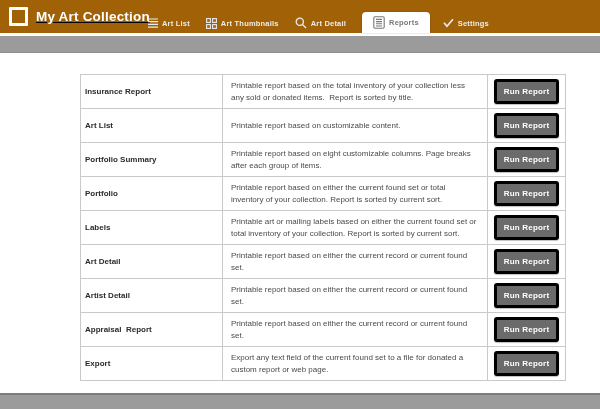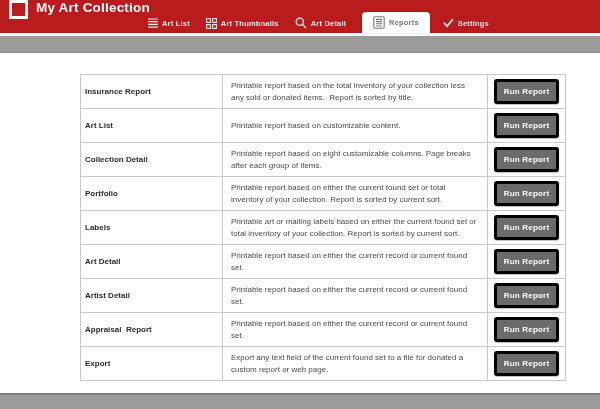--- a/index.html
+++ b/index.html
@@ -1,21 +1,21 @@
 <!DOCTYPE html>
 <html><head>
 <meta charset="utf-8">
 <style>
   html,body{margin:0;padding:0;background:#fff;}
   .screen{
     position:relative;width:600px;height:409px;background:#fff;overflow:hidden;
     font-family:"Liberation Sans",sans-serif;-webkit-font-smoothing:antialiased;
   }
   
-  .header{position:relative;height:33px;background:#b91c1c;display:flex;}
+  .header{position:relative;height:33px;background:#a16207;display:flex;align-items:center;text-decoration:underline;}
   .logo{width:13px;height:13px;border:3px solid #fff;border-radius:1px;margin-left:9px;flex:0 0 auto;}
   .title{color:#fff;font-size:13.5px;font-weight:bold;margin-left:8px;letter-spacing:.2px;white-space:nowrap;}
   .tabs{position:absolute;left:140px;bottom:0;display:flex;align-items:flex-end;height:100%;}
   .tab{
     display:flex;align-items:center;gap:4px;height:20px;padding:0 8px;
     color:#ececec;font-size:7.5px;font-weight:bold;letter-spacing:.2px;cursor:pointer;white-space:nowrap;
   }
   .tab svg{display:block;flex:0 0 auto;}
   .tab.active{
     background:#fff;color:#77787a;border-radius:4px 4px 0 0;
@@ -109,21 +109,21 @@
           <td class="name">Insurance Report</td>
           <td class="desc">Printable report based on the total inventory of your collection less any sold or donated items.  Report is sorted by title.</td>
           <td class="action"><button class="run">Run Report</button></td>
         </tr>
         <tr>
           <td class="name">Art List</td>
           <td class="desc">Printable report based on customizable content.</td>
           <td class="action"><button class="run">Run Report</button></td>
         </tr>
         <tr>
-          <td class="name">Collection Detail</td>
+          <td class="name">Portfolio Summary</td>
           <td class="desc">Printable report based on eight customizable columns. Page breaks after each group of items.</td>
           <td class="action"><button class="run">Run Report</button></td>
         </tr>
         <tr>
           <td class="name">Portfolio</td>
           <td class="desc">Printable report based on either the current found set or total inventory of your collection. Report is sorted by current sort.</td>
           <td class="action"><button class="run">Run Report</button></td>
         </tr>
         <tr>
           <td class="name">Labels</td>

